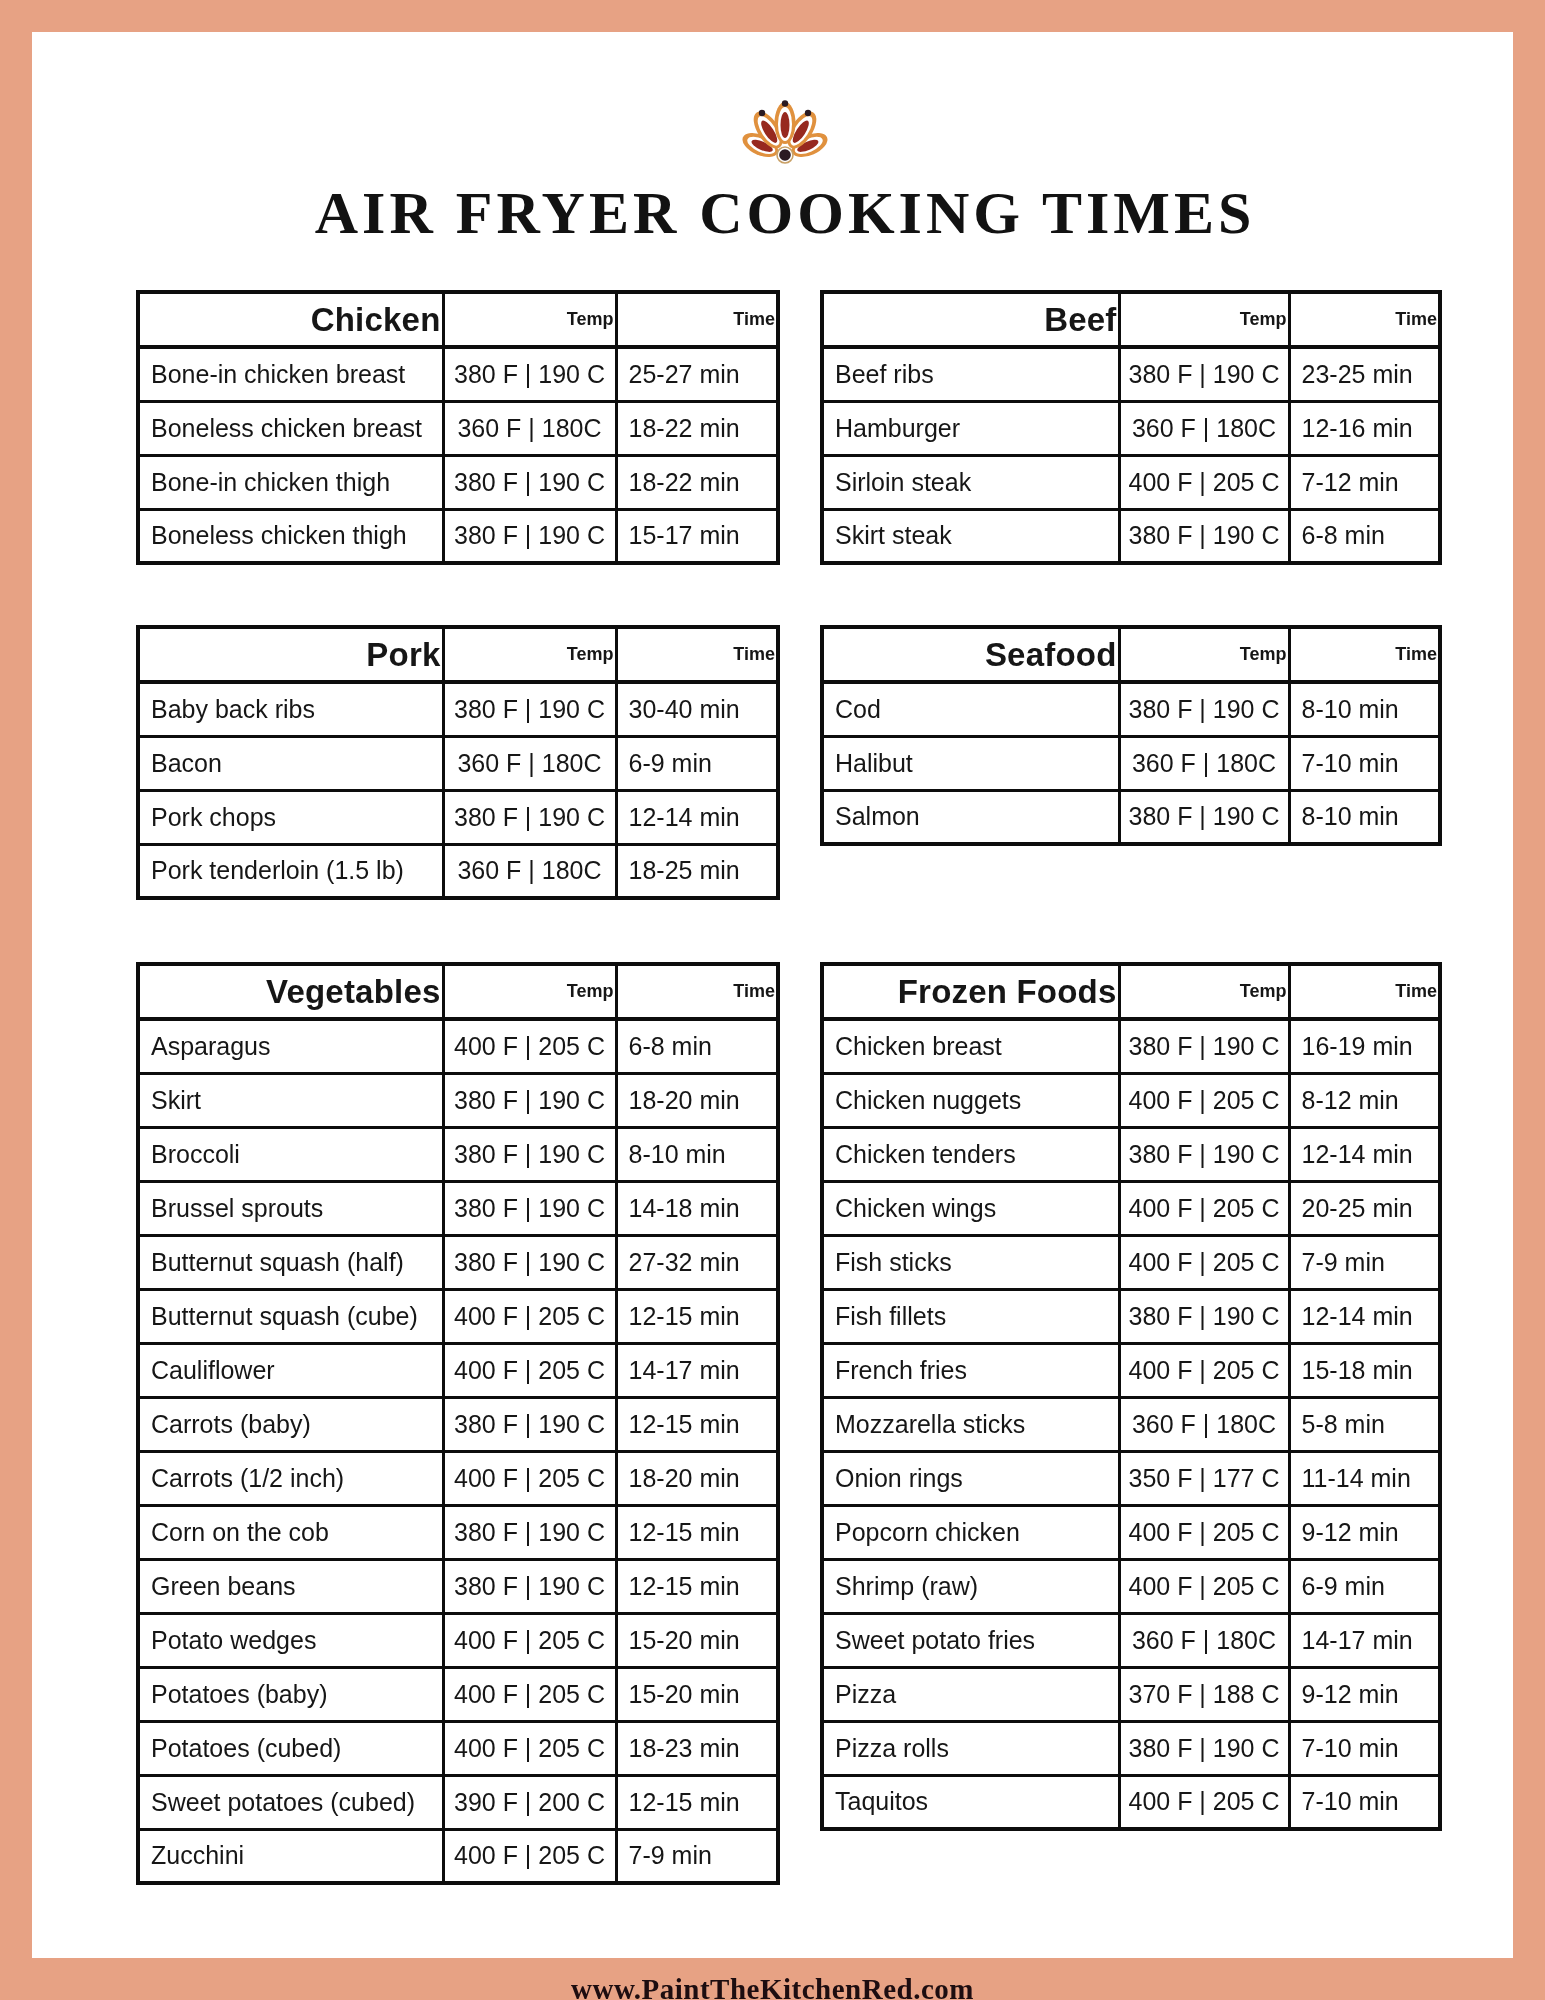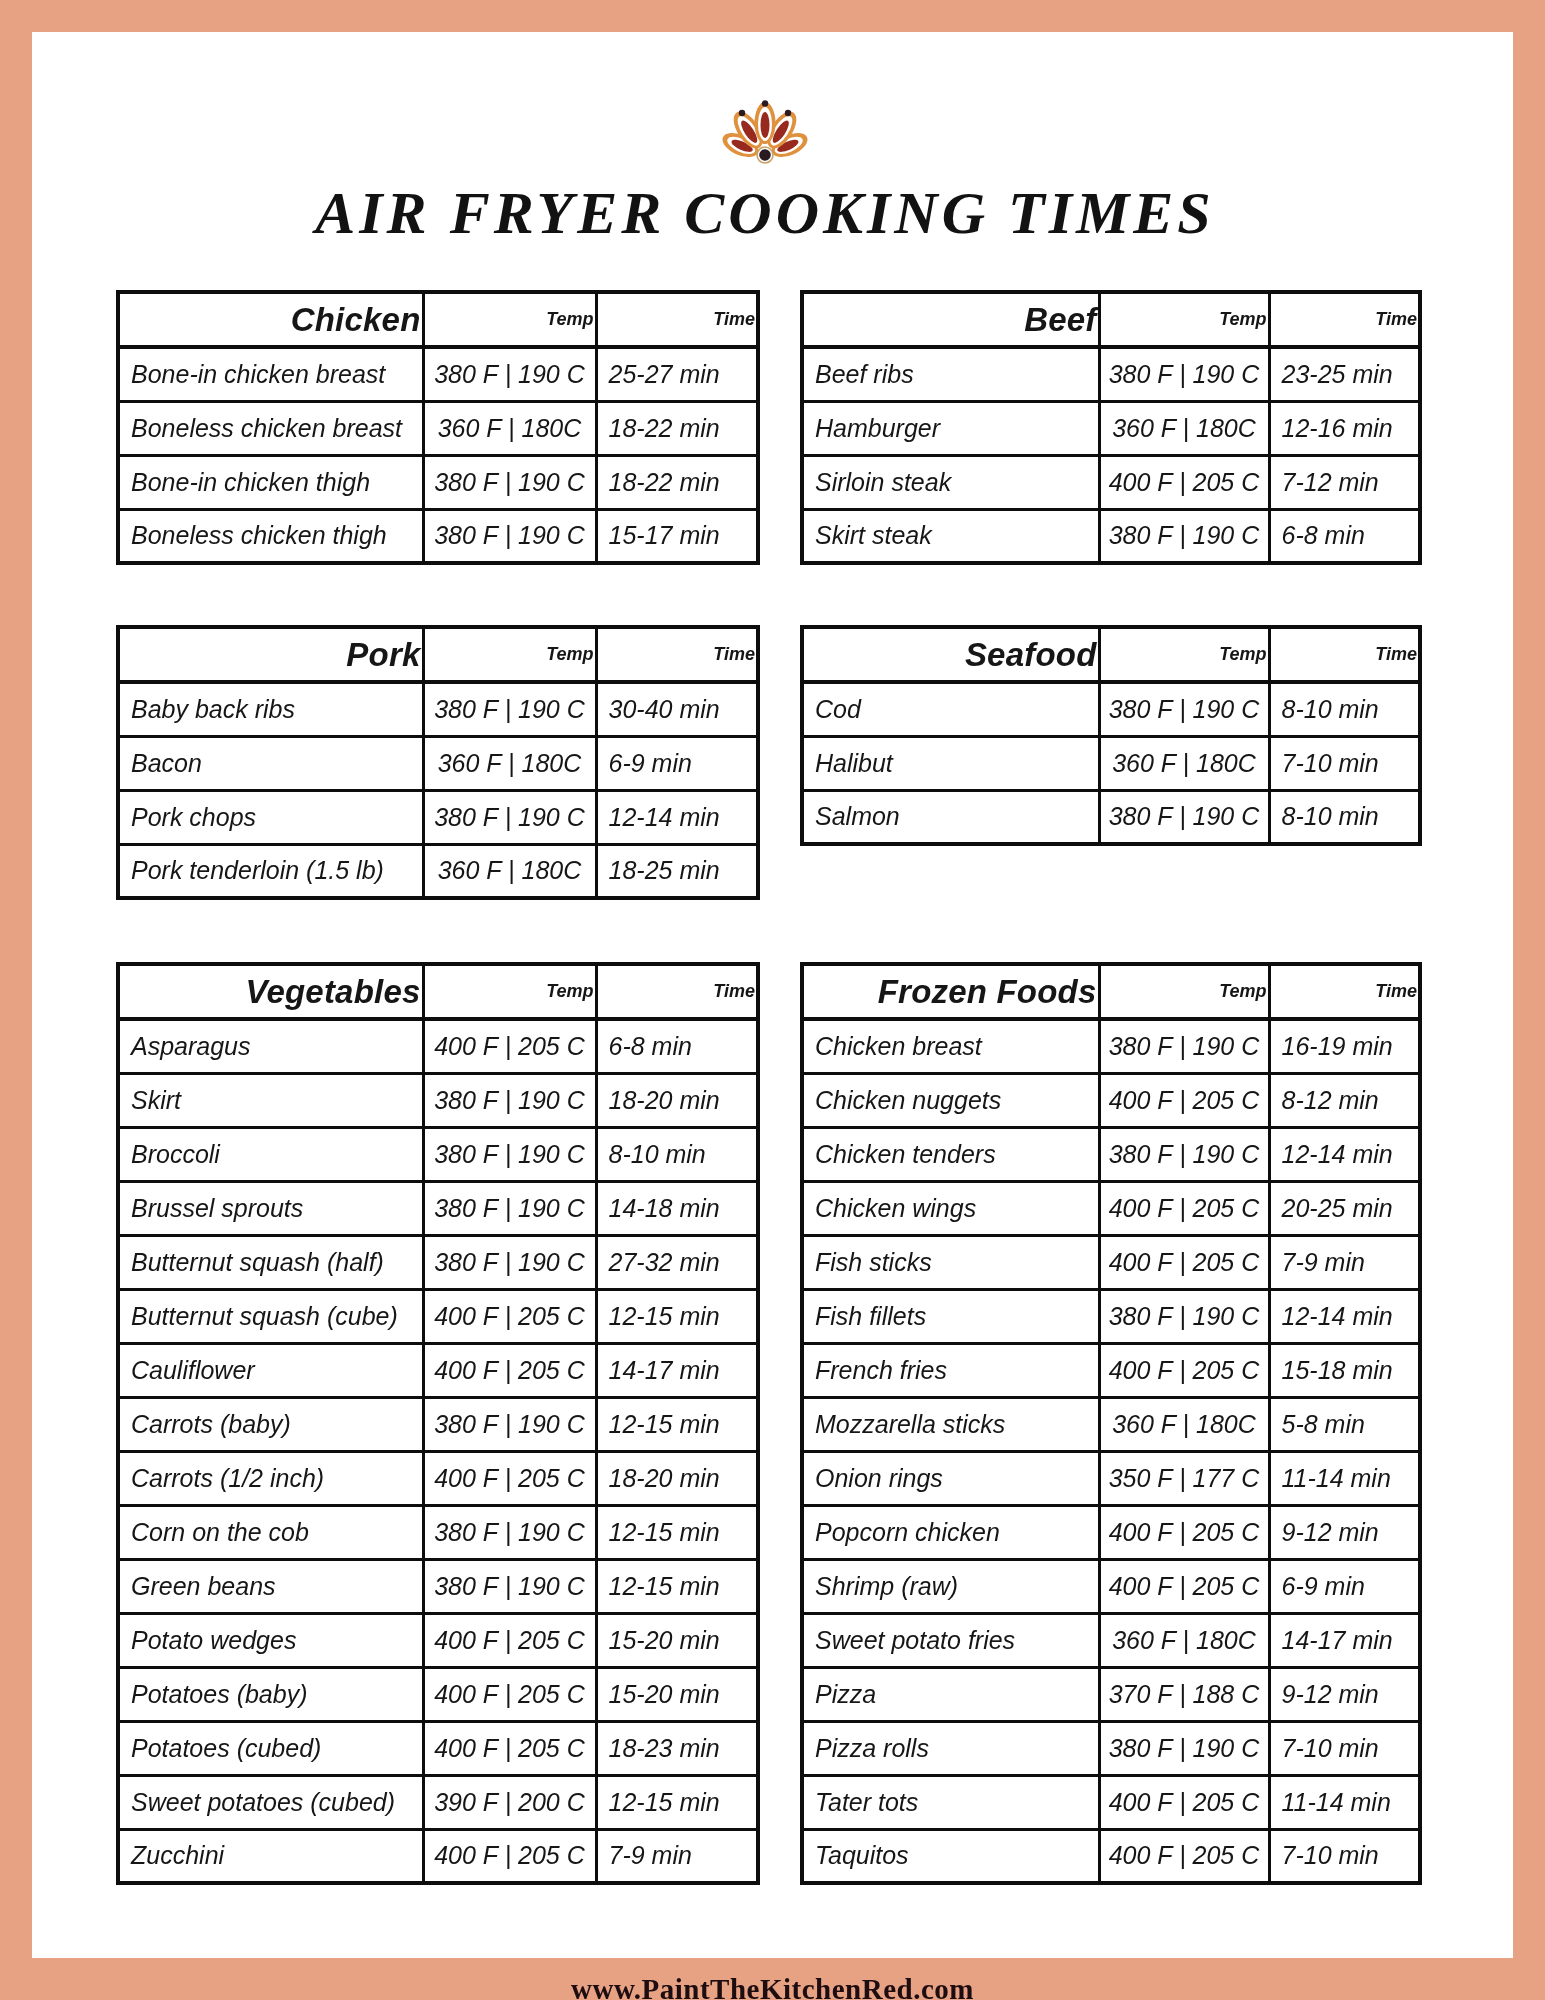--- a/index.html
+++ b/index.html
@@ -10,21 +10,21 @@
     font-family:"Liberation Sans", sans-serif;
     color:#161616;
   }
   .sheet {
     position:absolute;
     left:32px; top:32px; right:32px; bottom:42px;
     background:#ffffff;
   }
   .content {
     position:absolute;
-    left:84px; top:0; width:1298px;font-style:italic;
+    left:104px; top:0; width:1298px;
   }
   .logo-wrap {
     margin:64px auto 0 auto;
     width:120px; height:72px;
     display:flex; align-items:center; justify-content:center;
   }
   .logo-wrap svg { width:120px; height:72px; display:block; }
   .page-title {
     margin-top:12px;
     text-align:center;
@@ -465,25 +465,20 @@
               <td class="c-item">Pizza</td>
               <td class="c-temp">370 F | 188 C</td>
               <td class="c-time">9-12 min</td>
             </tr>
             <tr>
               <td class="c-item">Pizza rolls</td>
               <td class="c-temp">380 F | 190 C</td>
               <td class="c-time">7-10 min</td>
             </tr>
             <tr>
-              <td class="c-item">Tater tots</td>
-              <td class="c-temp">400 F | 205 C</td>
-              <td class="c-time">11-14 min</td>
-            </tr>
-            <tr>
               <td class="c-item">Taquitos</td>
               <td class="c-temp">400 F | 205 C</td>
               <td class="c-time">7-10 min</td>
             </tr>
           </tbody>
       </table>
     </div>
 
   </div>
 </div>

